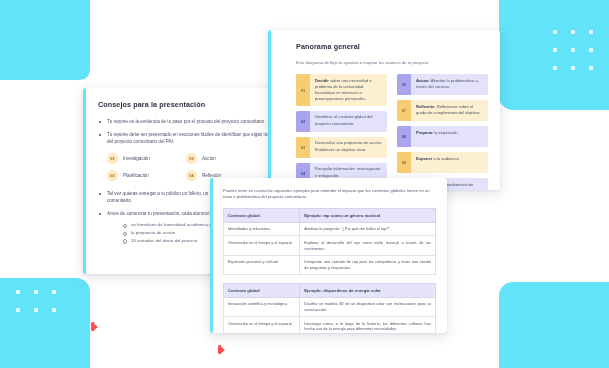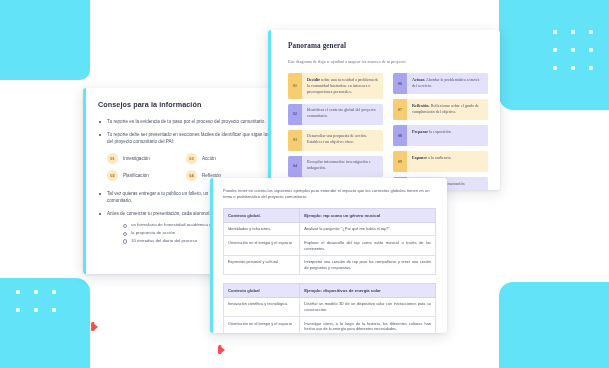--- a/index.html
+++ b/index.html
@@ -126,21 +126,21 @@
     color: #8a7133;
     font-size: 4px;
     display: flex; align-items: center; justify-content: center;
     flex: 0 0 auto;
     font-weight: bold;
   }
   .phase .lbl { font-size: 4.6px; color: #4b5168; }
 
   
   #card-panorama { left: 268px; top: 30px; width: 232px; height: 160px; z-index: 3; }
-  #card-panorama .inner { padding: 12px 12px 8px 20px; font-family: Liberation Serif, serif; }
+  #card-panorama .inner { padding: 12px 12px 8px 28px; }
   .sub-line { font-size: 4.2px; color: #6b7288; margin-bottom: 8px; line-height: 1.5; }
 
   .flow-cols { display: flex; gap: 10px; }
   .flow-col { flex: 1; display: flex; flex-direction: column; gap: 5px; }
   .flow-item {
     display: flex;
     align-items: stretch;
     border-radius: 1.5px;
     overflow: hidden;
     min-height: 21px;
@@ -253,21 +253,21 @@
       <span></span>
       <span></span>
     <span></span>
       <span></span>
       <span></span>
   </div>
 
   <div class="card" id="card-tips">
     <div class="card-accent"></div>
     <div class="inner">
-      <div class="card-title">Consejos para la información</div>
+      <div class="card-title">Consejos para la presentación</div>
 
       <ul class="bullet-list">
         <li>Tu reporte es la evidencia de tu paso por el proceso del proyecto comunitario.</li>
         <li>Tu reporte debe ser presentado en secciones fáciles de identificar que sigan los objetivos del proyecto comunitario del PAI:</li>
       </ul>
 
       <div class="phase-grid">
         <div class="phase">
           <span class="num">01</span>
           <span class="lbl">Investigación</span>

